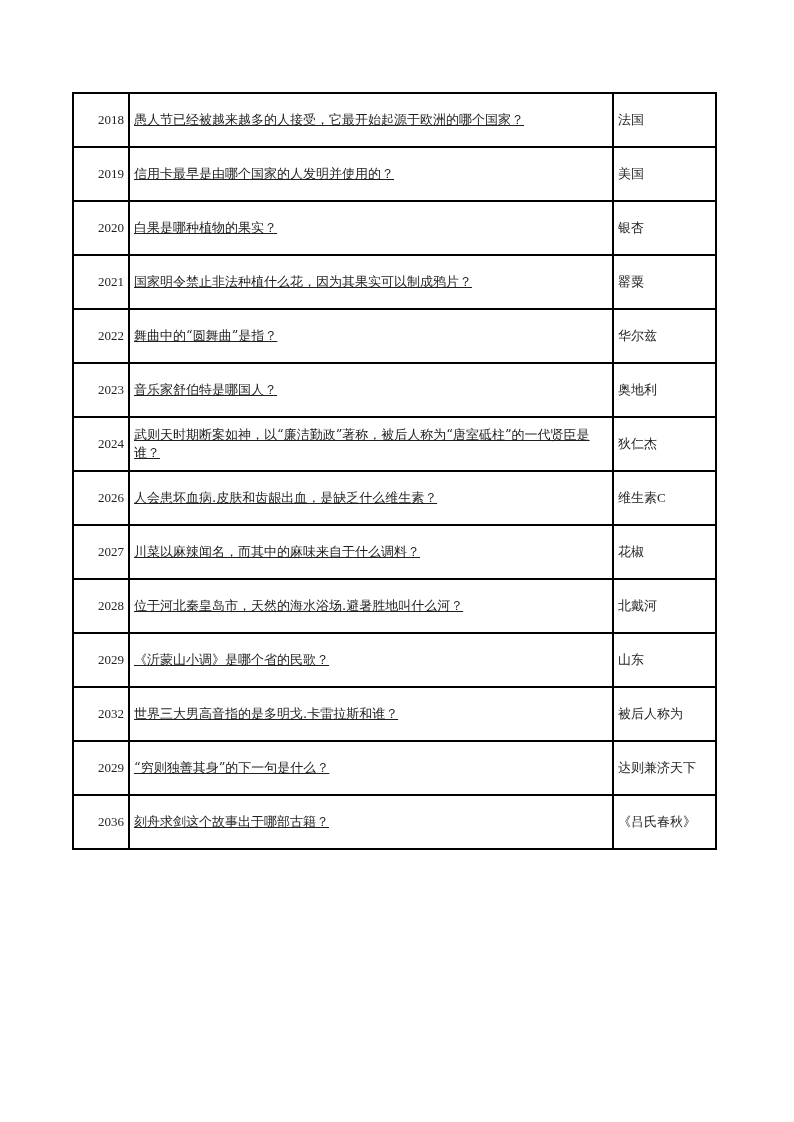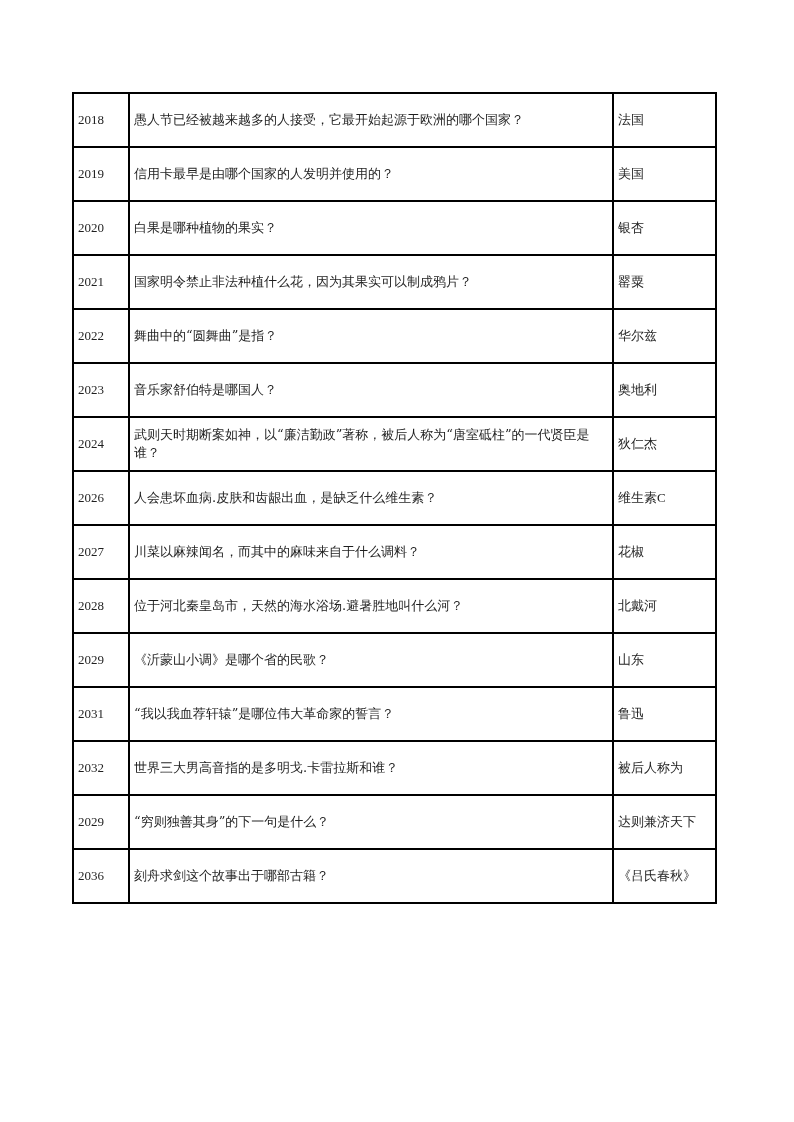--- a/index.html
+++ b/index.html
@@ -32,27 +32,28 @@
     font-size: 13px;
     color: #1f1f1f;
     height: 48px;
     vertical-align: middle;
     line-height: 1.4;
     padding: 2px 4px;
     overflow: hidden;
   }
   td.cell-id {
     width: 46px;
-    text-align: left;
+    text-align: right;
     padding: 0;
     font-family: "Liberation Serif", "DejaVu Serif", serif;
   }
   td.cell-q {
     width: 474px;
     padding-left: 6px;
+    text-decoration: underline;
   }
   td.cell-a {
     width: 93px;
     padding-left: 6px;
     font-family: Liberation Serif, serif;
   }
 </style>
 </head>
 <body>
 
@@ -108,25 +109,20 @@
           <td class="cell-id">2028</td>
           <td class="cell-q">位于河北秦皇岛市，天然的海水浴场.避暑胜地叫什么河？</td>
           <td class="cell-a">北戴河</td>
         </tr>
         <tr>
           <td class="cell-id">2029</td>
           <td class="cell-q">《沂蒙山小调》是哪个省的民歌？</td>
           <td class="cell-a">山东</td>
         </tr>
         <tr>
-          <td class="cell-id">2031</td>
-          <td class="cell-q">“我以我血荐轩辕”是哪位伟大革命家的誓言？</td>
-          <td class="cell-a">鲁迅</td>
-        </tr>
-        <tr>
           <td class="cell-id">2032</td>
           <td class="cell-q">世界三大男高音指的是多明戈.卡雷拉斯和谁？</td>
           <td class="cell-a">被后人称为</td>
         </tr>
         <tr>
           <td class="cell-id">2029</td>
           <td class="cell-q">“穷则独善其身”的下一句是什么？</td>
           <td class="cell-a">达则兼济天下</td>
         </tr>
         <tr>

